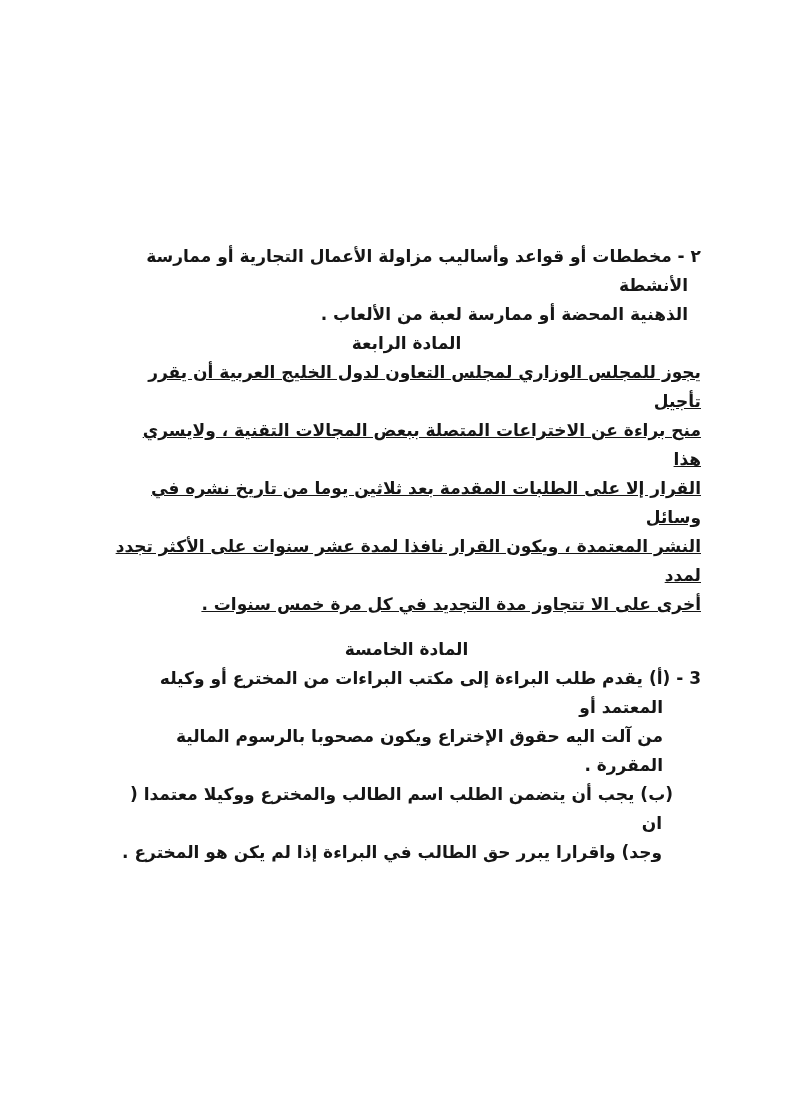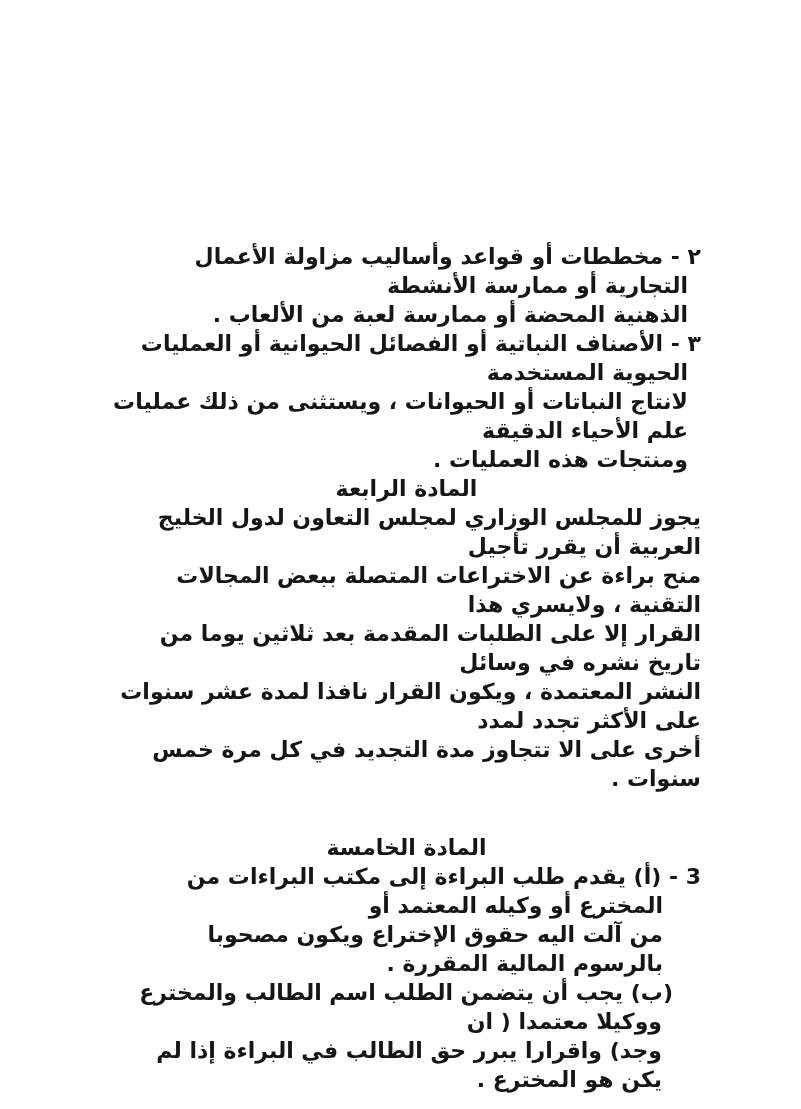--- a/index.html
+++ b/index.html
@@ -24,61 +24,59 @@
     left: 112px;
     padding-top: 242px;
     direction: rtl;
     text-align: right;
     font-size: 17px;
     line-height: 29px;
   }
   .content p, .content h2 {
     margin: 0;
     white-space: pre-line; 
-    font-size: 22px;
+    font-size: 17px;
     line-height: 29px;
     font-weight: 700;
   }
   
   .hang-item {
     padding-right: 13px;
     text-indent: -13px;
   }
   .article-heading {
     text-align: center;
     margin: 36px 55px 2px 0; 
   }
   .article-heading.second {
-    margin-top: 40px;
+    margin-top: 16px;
   }
   .body-para {
     margin: 0;
+    text-decoration: underline;
   }
   .a5-item-a {
     padding-right: 38px;
     text-indent: -38px;
   }
   .a5-item-b {
     margin-top: 5px;
     padding-right: 39px;
     text-indent: -11px;
   }
 </style>
 </head>
 <body>
 
 <div class="page">
   <div class="content">
 
     <section>
       <p class="hang-item">٢ - مخططات أو قواعد وأساليب مزاولة الأعمال التجارية أو ممارسة الأنشطة
 الذهنية المحضة أو ممارسة لعبة من الألعاب .</p>
-      <p class="hang-item">٣ - الأصناف النباتية أو الفصائل الحيوانية أو العمليات الحيوية المستخدمة
-لانتاج النباتات أو الحيوانات ، ويستثنى من ذلك عمليات علم الأحياء الدقيقة
-ومنتجات هذه العمليات .</p>
     </section>
 
     <h2 class="article-heading">المادة الرابعة</h2>
 
     <p class="body-para">يجوز للمجلس الوزاري لمجلس التعاون لدول الخليج العربية أن يقرر تأجيل
 منح براءة عن الاختراعات المتصلة ببعض المجالات التقنية ، ولايسري هذا
 القرار إلا على الطلبات المقدمة بعد ثلاثين يوما من تاريخ نشره في وسائل
 النشر المعتمدة ، ويكون القرار نافذا لمدة عشر سنوات على الأكثر تجدد لمدد
 أخرى على الا تتجاوز مدة التجديد في كل مرة خمس سنوات .</p>
 

